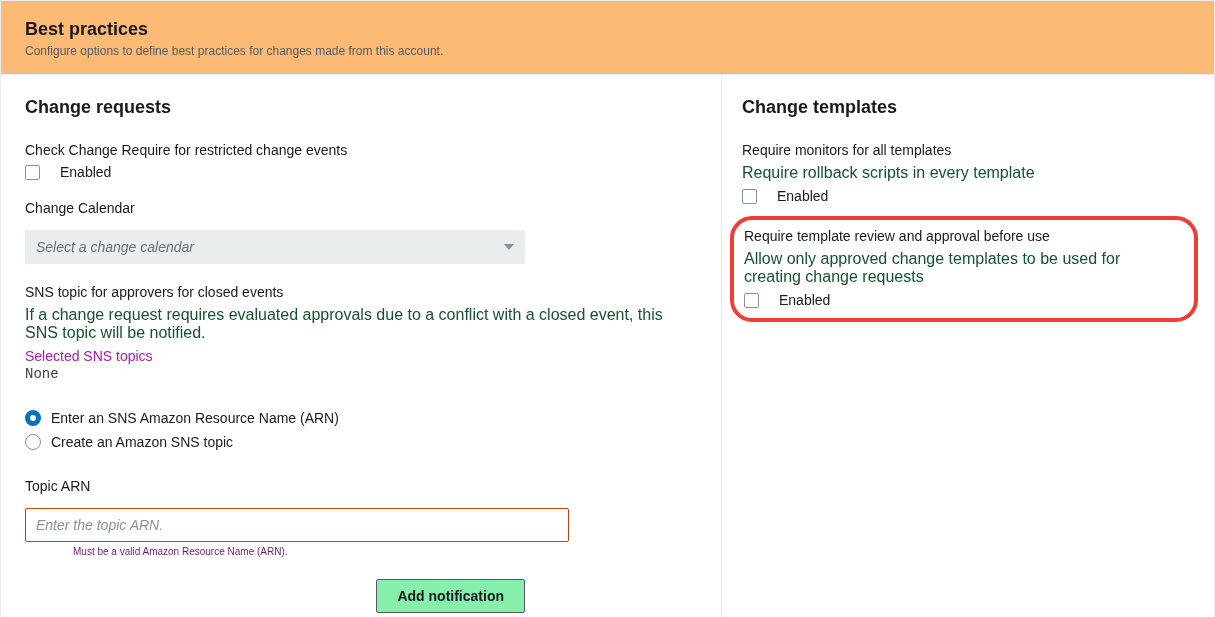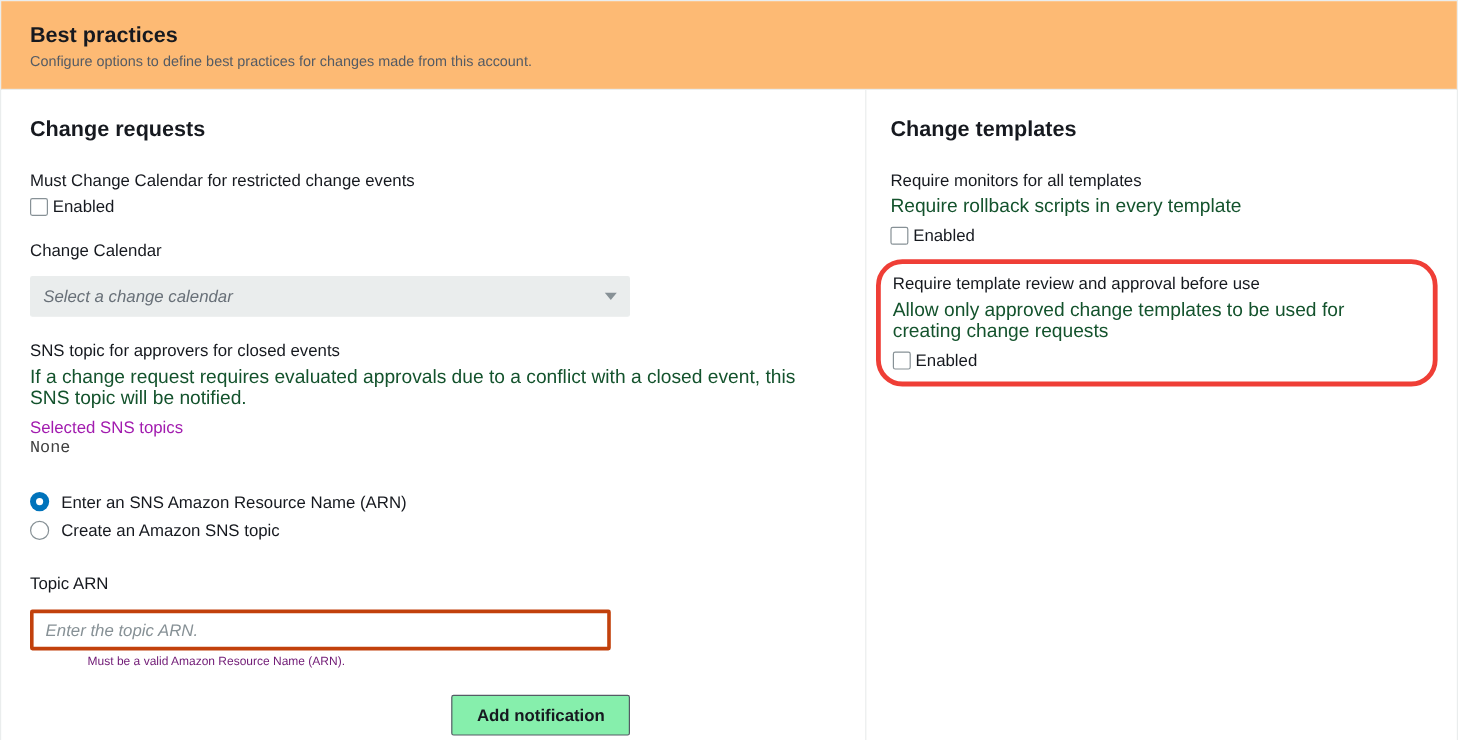--- a/index.html
+++ b/index.html
@@ -55,21 +55,21 @@
     margin-bottom: 6px;
   }
   .field-help {
     font-size: 16px;
     color: #14532d;
     margin-top: 2px;
   }
   .check-row {
     display: flex;
     align-items: flex-end;
-    gap: 4px;
+    gap: 20px;
     margin-top: 6px;
   }
   input[type="checkbox"] {
     width: 15px;
     height: 15px;
     border: 1px solid #879196;
     border-radius: 2px;
     appearance: none;
     background: #fff;
     cursor: pointer;
@@ -124,23 +124,23 @@
     border: 1px solid #879196;
     border-radius: 50%;
     background: #fff;
     position: relative;
     cursor: pointer;
   }
   input[type="radio"]:checked {
     border: 5px solid #0073bb;
   }
   .text-input {
-    width: 484px;
+    width: 544px;
     height: 34px;
-    border: 3px solid #c2410c;
+    border: 1px solid #c2410c;
     border-radius: 2px;
     padding: 0 10px;
     font-size: 14px;
     font-style: italic;
     color: #687078;
   }
   .text-input::placeholder {
     color: #879196;
     font-style: italic;
   }
@@ -186,21 +186,21 @@
     <div class="panel-title">Best practices</div>
     <div class="panel-subtitle">Configure options to define best practices for changes made from this account.</div>
   </div>
 
   <div class="panel-body">
 
     <div class="col-left">
       <div class="section-title">Change requests</div>
 
       
-      <div class="field-label">Must Change Calendar for restricted change events</div>
+      <div class="field-label">Check Change Require for restricted change events</div>
       <div class="check-row">
         <input type="checkbox" style="">
         <span class="check-label">Enabled</span>
       </div>
 
       <div class="spacer-md"></div>
 
       
       <div class="field-label">Change Calendar</div>
       <div class="spacer-sm"></div>

